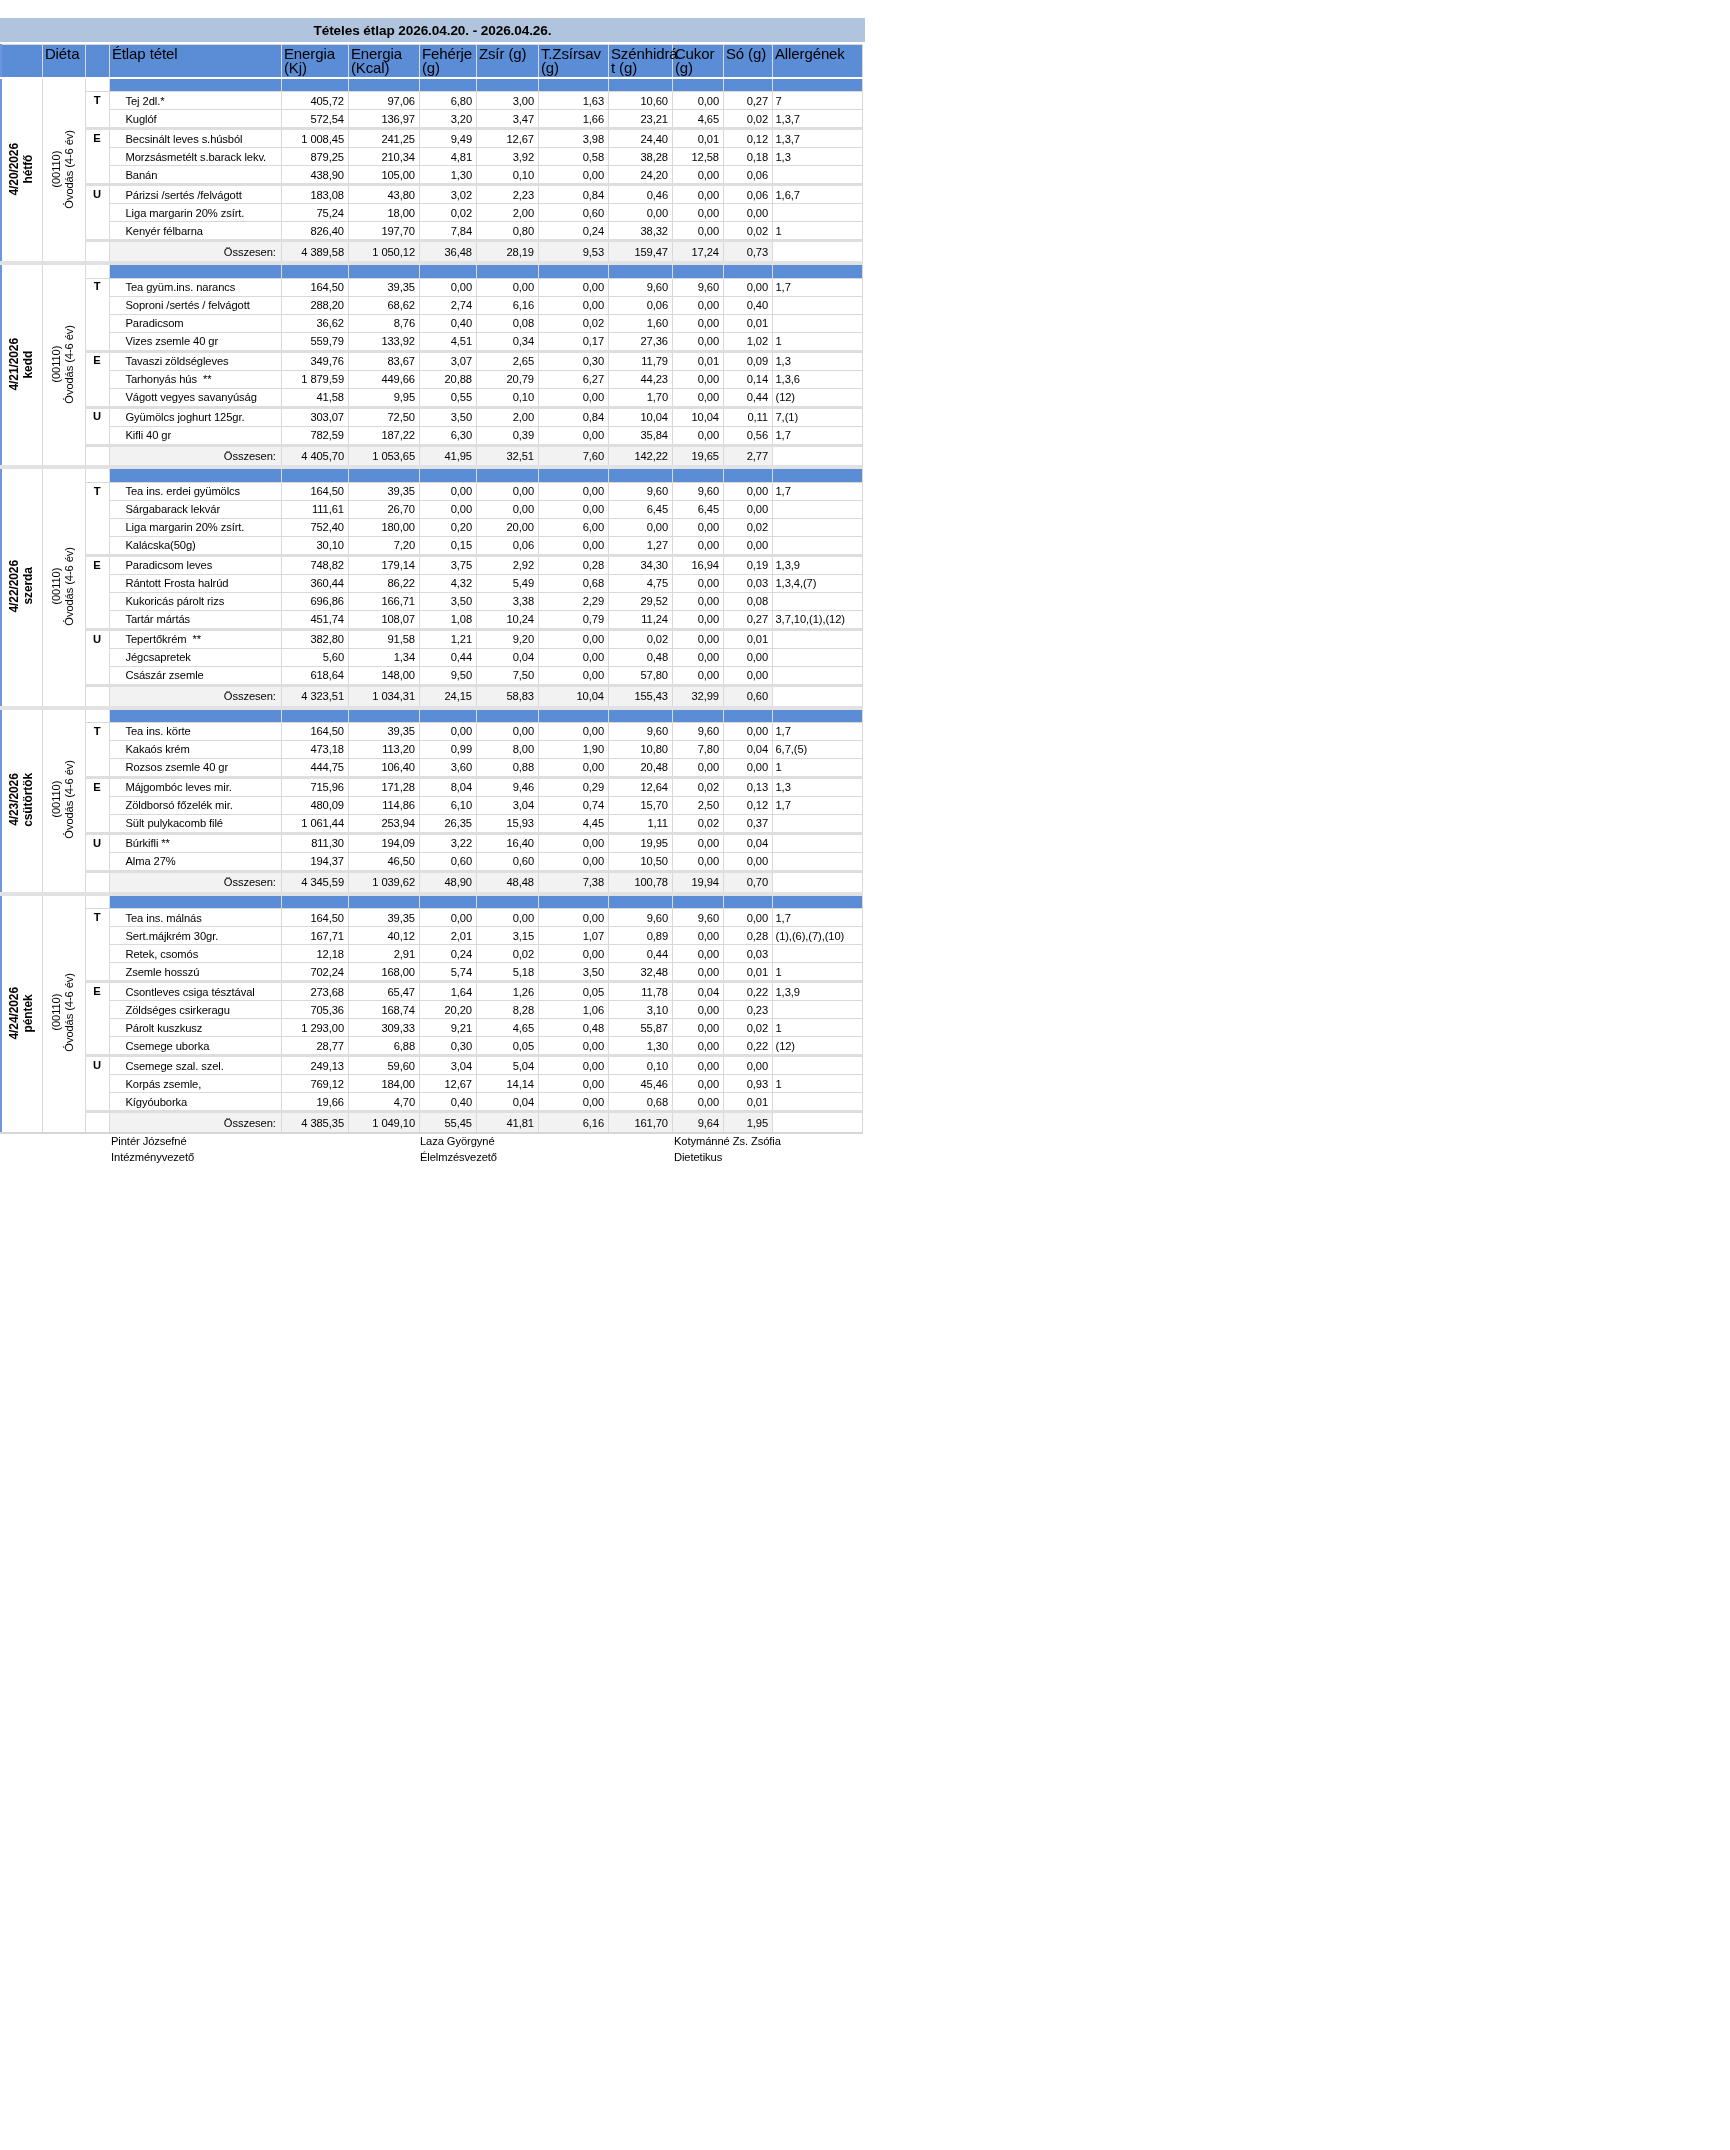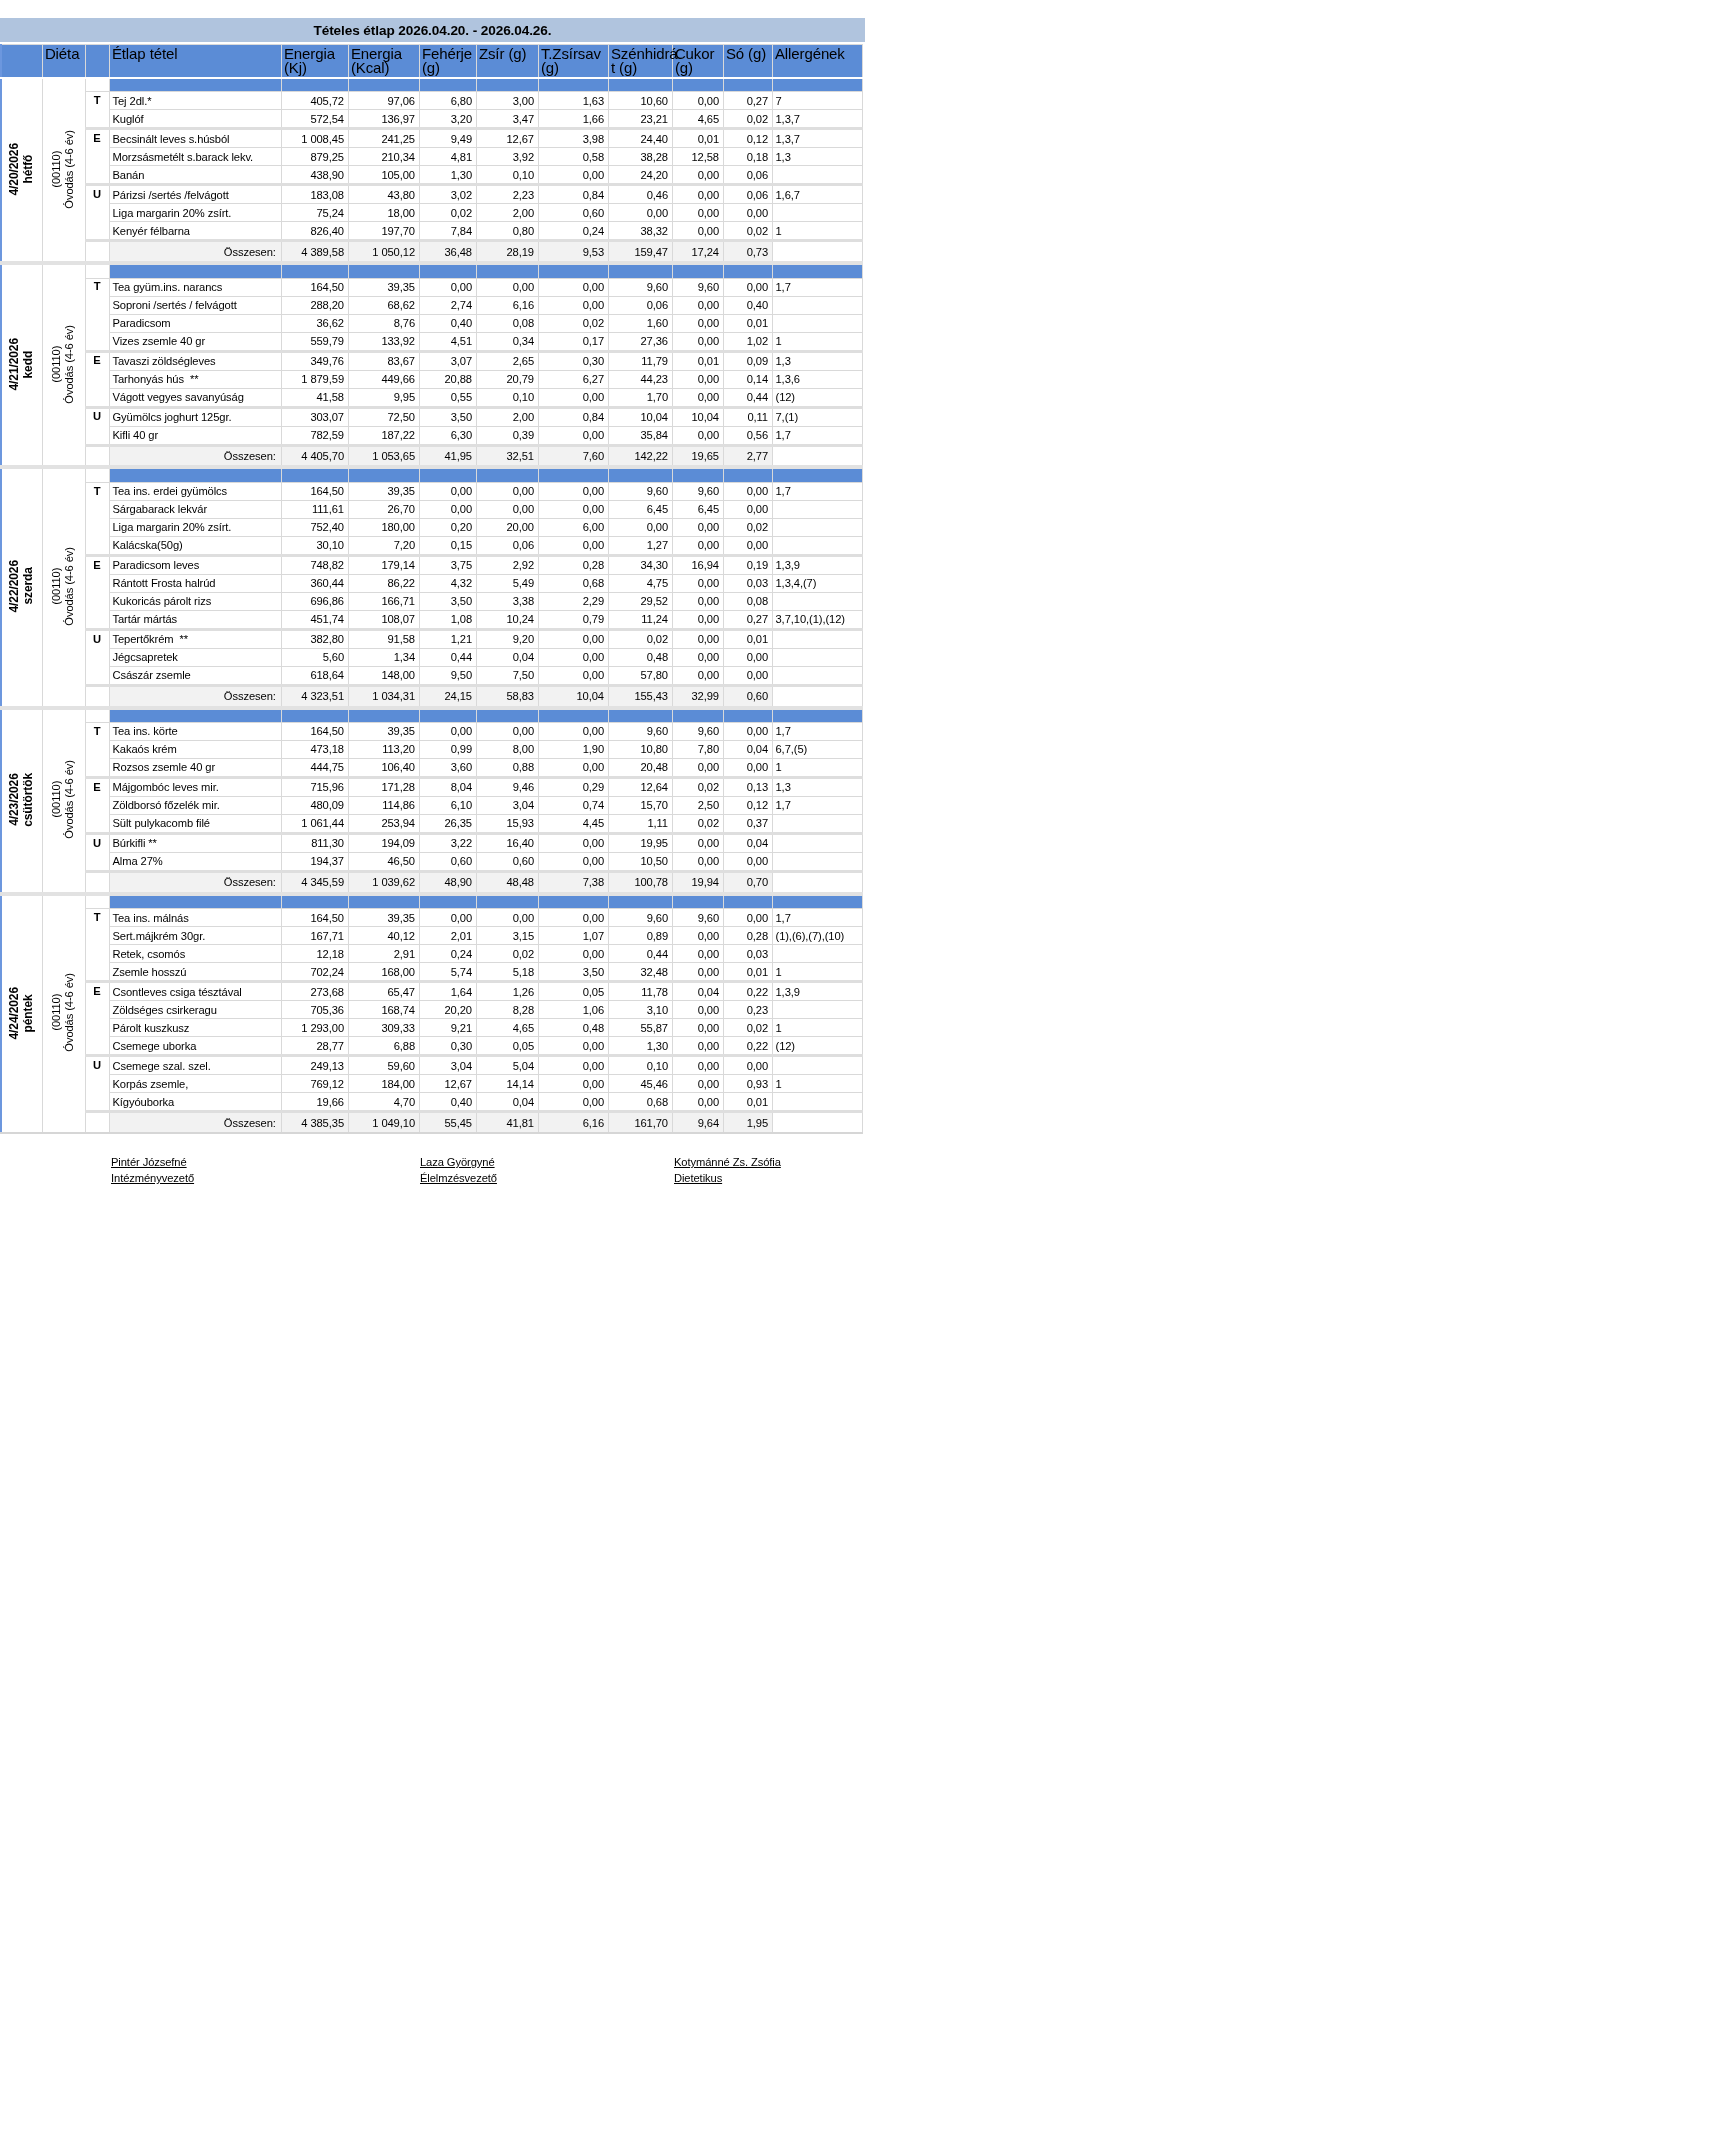--- a/index.html
+++ b/index.html
@@ -42,37 +42,37 @@
     line-height: 14px;
     font-size: 15px;
   }
   td { height: 17px; padding: 0; }
   .bar-row td { height: 10.6px; }
   td.bar { background: var(--header_blue, #5b8cd6); }
   .block.first .bar-row td { border-top: 2.4px solid #ffffff; }
   .block + .block .bar-row td { border-top: 4.7px solid #e2e2e2; }
   tr.gs td { border-top: 3.5px solid #dedede; }
   td.m { text-align: center; font-weight: bold; vertical-align: top; padding-top: 1.8px; }
-  td.item { text-align: left; padding-left: 3px; white-space: pre; overflow: hidden; }
+  td.item { text-align: left; padding-left: 16px; white-space: pre; overflow: hidden; }
   td.num { text-align: right; padding-right: 3.5px; white-space: nowrap; }
   td.alg { text-align: left; padding-left: 3px; white-space: nowrap; overflow: hidden; }
   td.day, td.diet { text-align: center; vertical-align: middle; background: #fff; }
   .rot {
     writing-mode: vertical-rl;
     transform: rotate(180deg);
     display: inline-block;
     line-height: 1.2;
     white-space: pre;
   }
   td.day .rot { font-weight: bold; font-size: 12px; }
   td.diet .rot { font-weight: normal; font-size: 11.2px; }
   tr.total td.item, tr.total td.num { background: var(--total_bg, #f2f2f2); }
   td.total-label { text-align: right; padding-right: 4.7px; margin-top: 8px; }
   .footer { position: relative; height: 74px; }
-  .sig { position: absolute; top: 22px; text-decoration: underline; }
+  .sig { position: absolute; top: 1px; }
   .sig .name { display: block; }
   .sig .role { display: block; margin-top: 4px; }
   .sig1 { left: 111px; }
   .sig2 { left: 420px; }
   .sig3 { left: 674px; }
 </style>
 </head>
 <body>
 
 <div class="titlebar">Tételes étlap 2026.04.20. - 2026.04.26.</div>

